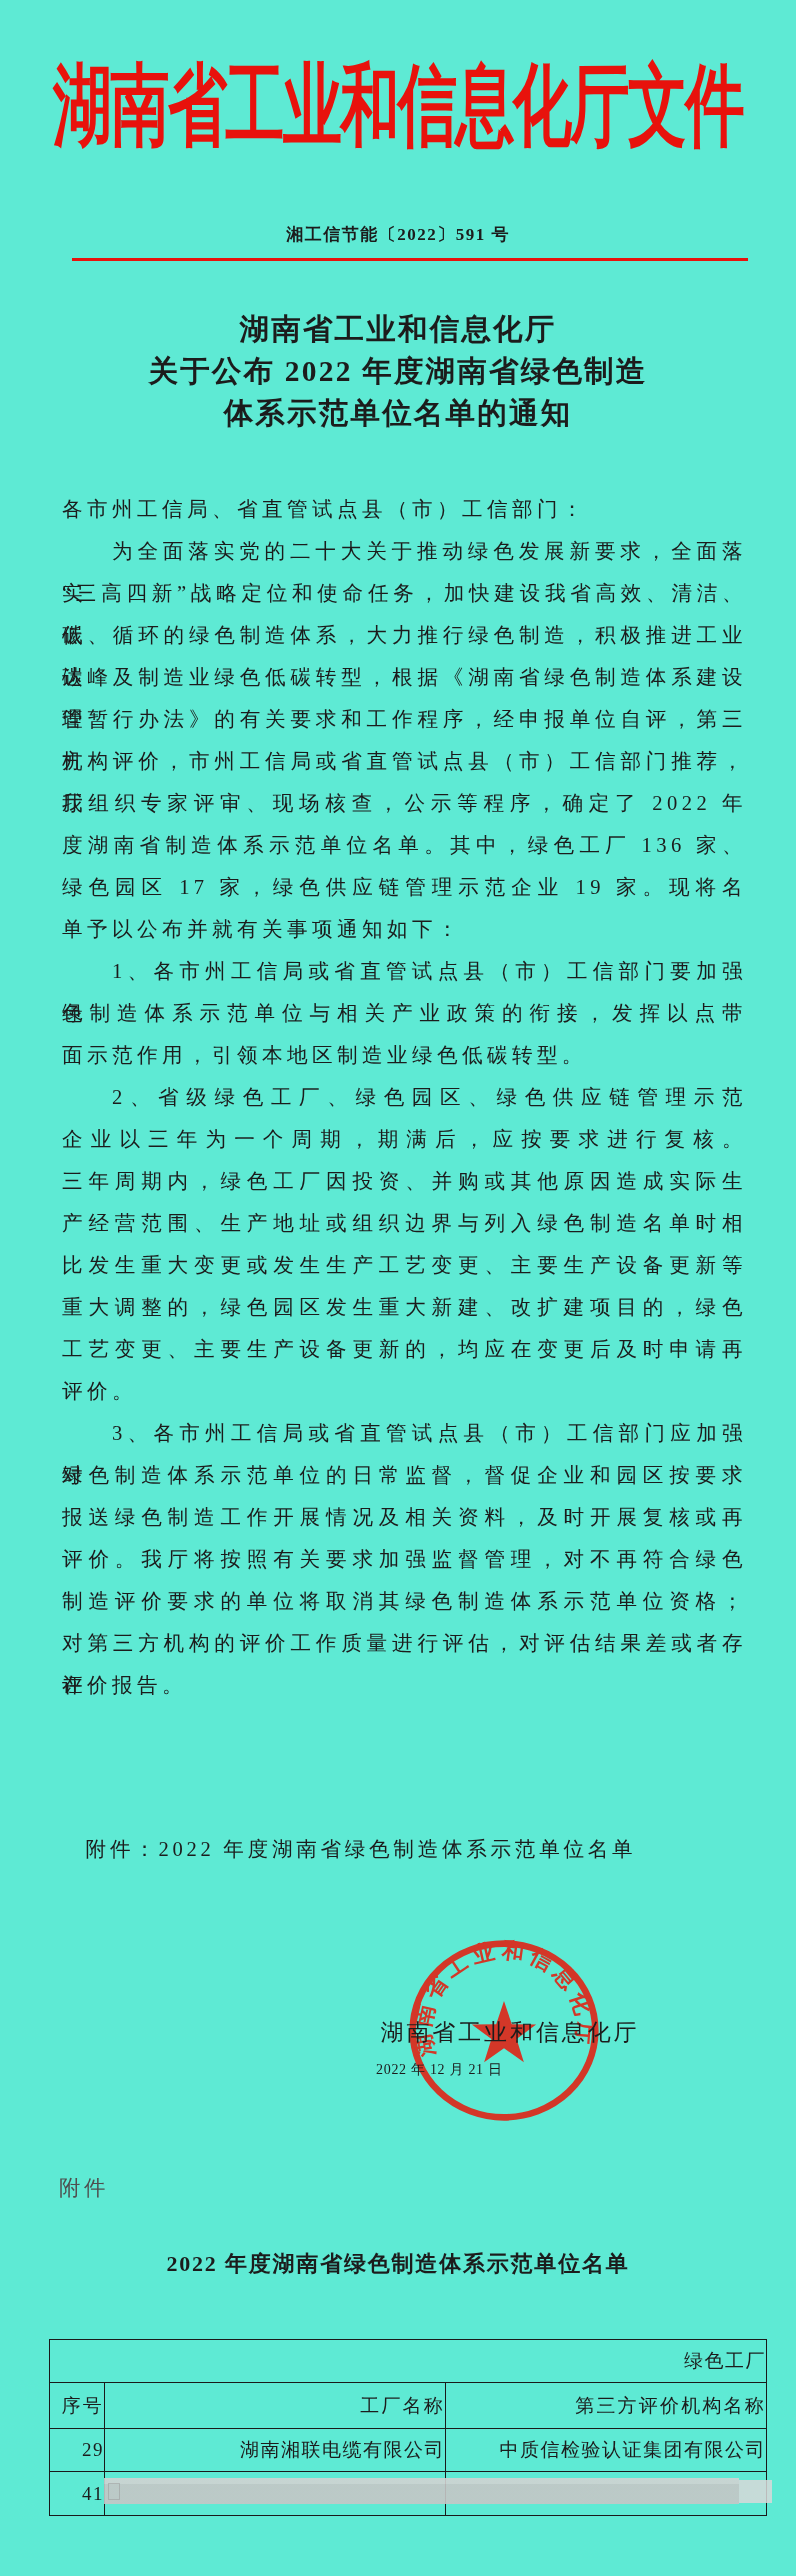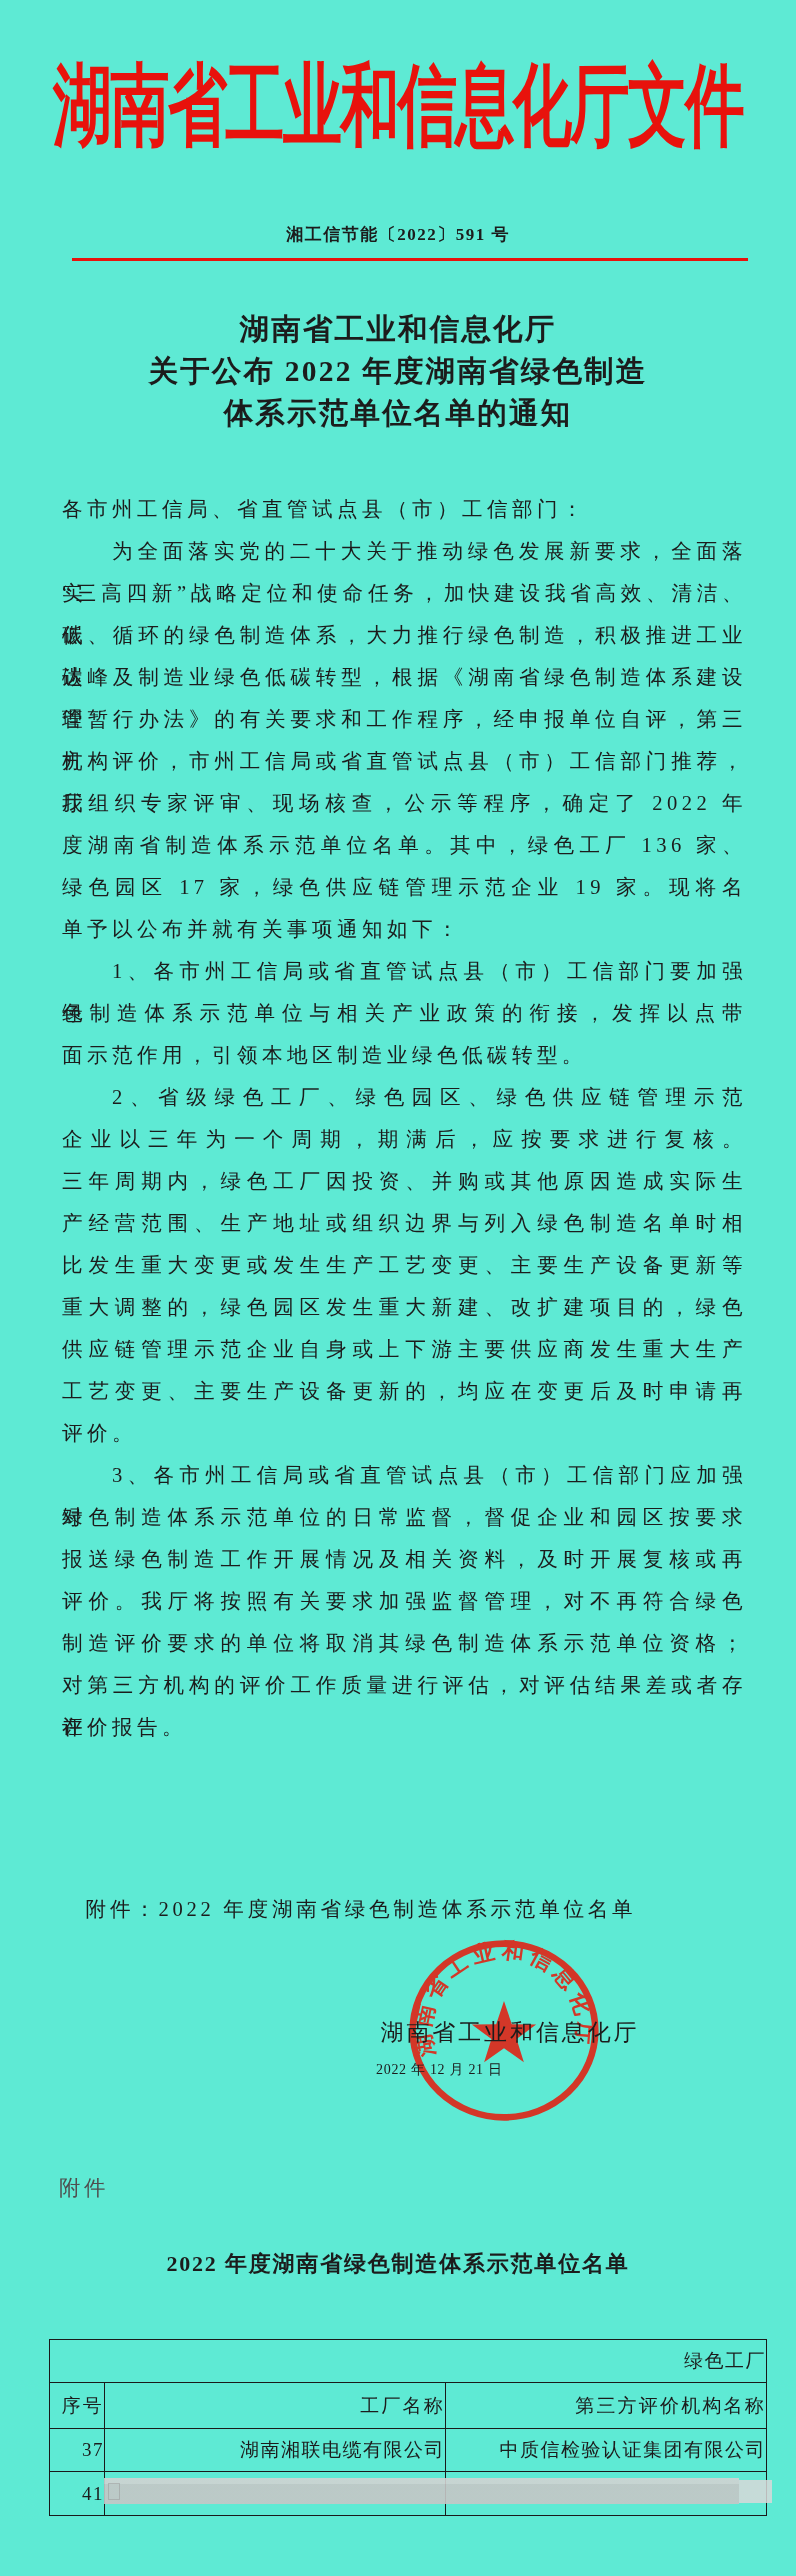--- a/index.html
+++ b/index.html
@@ -28,21 +28,21 @@
   
   .title{left:0;right:0;top:308px;text-align:center;font-weight:bold;font-size:29.5px;
          line-height:42px;letter-spacing:2.2px;}
 
   
   .body{left:62px;top:488px;width:685px;font-size:20.6px;letter-spacing:4.4px;}
   .bline{height:42px;line-height:42px;overflow:visible;}
   .bline.j{text-align:justify;text-align-last:justify;}
   .bline.ind{text-indent:50px;}
 
-  .attach-note{left:62px;top:1888px;width:685px;font-size:20.6px;letter-spacing:3.7px;
+  .attach-note{left:62px;top:1828px;width:685px;font-size:20.6px;letter-spacing:3.7px;
                text-indent:23.6px;height:42px;line-height:42px;}
 
   
   .seal{left:406px;top:1937px;width:196px;height:187px;opacity:.93;}
 
   
   .sig{left:369px;top:2017px;width:282px;text-align:center;font-size:23px;letter-spacing:2.9px;}
   .date{left:376px;top:2061px;width:254px;text-align:left;font-size:14px;letter-spacing:0.7px;}
 
   
@@ -105,21 +105,20 @@
         <div class="bline j">色制造体系示范单位与相关产业政策的衔接，发挥以点带</div>
         <div class="bline">面示范作用，引领本地区制造业绿色低碳转型。</div>
       </div>
       <div>
         <div class="bline j ind">2、省级绿色工厂、绿色园区、绿色供应链管理示范</div>
         <div class="bline j">企业以三年为一个周期，期满后，应按要求进行复核。</div>
         <div class="bline j">三年周期内，绿色工厂因投资、并购或其他原因造成实际生</div>
         <div class="bline j">产经营范围、生产地址或组织边界与列入绿色制造名单时相</div>
         <div class="bline j">比发生重大变更或发生生产工艺变更、主要生产设备更新等</div>
         <div class="bline j">重大调整的，绿色园区发生重大新建、改扩建项目的，绿色</div>
-        <div class="bline j">供应链管理示范企业自身或上下游主要供应商发生重大生产</div>
         <div class="bline j">工艺变更、主要生产设备更新的，均应在变更后及时申请再</div>
         <div class="bline">评价。</div>
       </div>
       <div>
         <div class="bline j ind">3、各市州工信局或省直管试点县（市）工信部门应加强对</div>
         <div class="bline j">绿色制造体系示范单位的日常监督，督促企业和园区按要求</div>
         <div class="bline j">报送绿色制造工作开展情况及相关资料，及时开展复核或再</div>
         <div class="bline j">评价。我厅将按照有关要求加强监督管理，对不再符合绿色</div>
         <div class="bline j">制造评价要求的单位将取消其绿色制造体系示范单位资格；</div>
         <div class="bline j">对第三方机构的评价工作质量进行评估，对评估结果差或者存在</div>
@@ -155,21 +154,21 @@
     <tbody id="tbody">
       <tr class="r-group">
         <td colspan="3">绿色工厂</td>
       </tr>
       <tr class="r-head">
         <th>序号</th>
         <th>工厂名称</th>
         <th>第三方评价机构名称</th>
       </tr>
     <tr class="r-25">
-          <td class="num">37</td>
+          <td class="num">29</td>
           <td class="cell-left">湖南湘联电缆有限公司</td>
           <td class="cell-left">中质信检验认证集团有限公司</td>
         </tr>
         <tr class="r-26">
           <td class="num">41</td>
           <td class="cell-left"></td>
           <td class="cell-left"></td>
         </tr>
       </tbody>
   </table>

